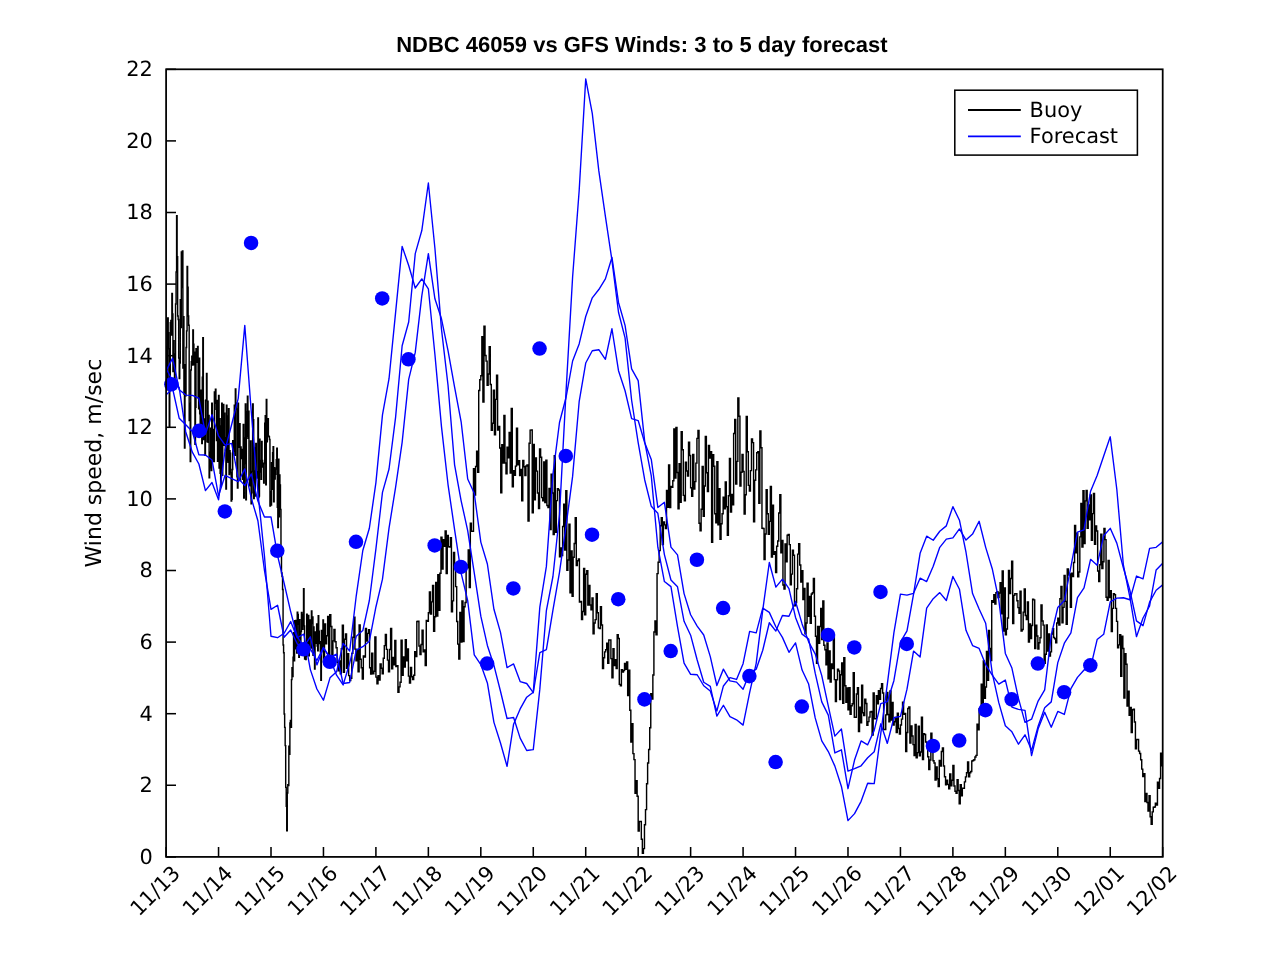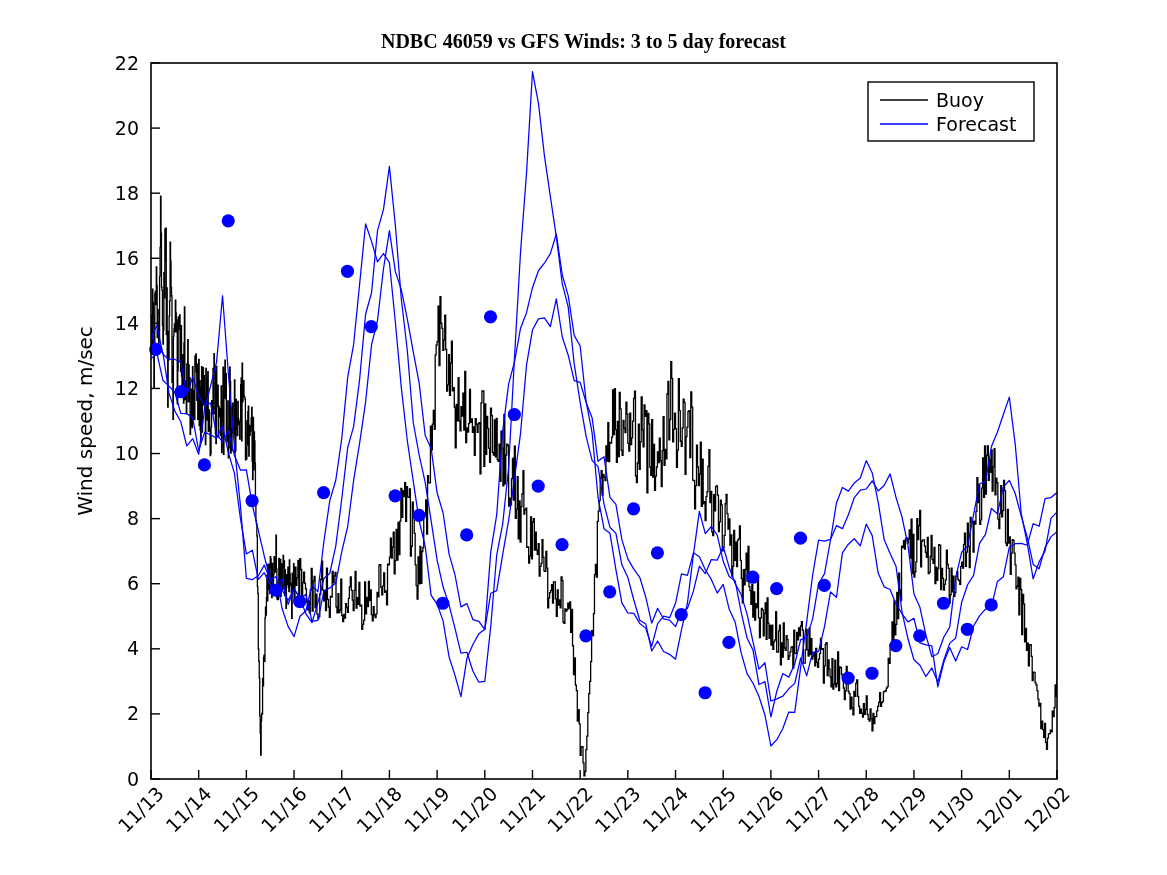--- a/index.html
+++ b/index.html
@@ -1,20 +1,20 @@
 <!DOCTYPE html>
 <html><head>
 <meta charset="utf-8">
 <style>
   html,body{margin:0;padding:0;background:#ffffff;}
   body{width:1167px;height:875px;font-family:"DejaVu Sans",sans-serif;overflow:hidden;}
   #figure{position:relative;width:1167px;height:875px;background:#ffffff;}
   #chart-title{
     position:absolute;left:0;top:30px;width:1167px;text-align:center;
-    font-family:Liberation Serif, serif;font-size:20px;font-weight:bold;color:#000;
+    font-family:Liberation Sans, sans-serif;font-size:20px;font-weight:bold;color:#000;
     letter-spacing:0px;
   }
   #plot-svg{position:absolute;left:0;top:0;width:1167px;height:875px;}
   .ytick-label{
     font-family:"DejaVu Sans",sans-serif;font-size:19px;fill:#000;
     text-anchor:end;dominant-baseline:middle;
   }
   .xtick-label{
     font-family:"DejaVu Sans",sans-serif;font-size:19px;fill:#000;
     text-anchor:end;

